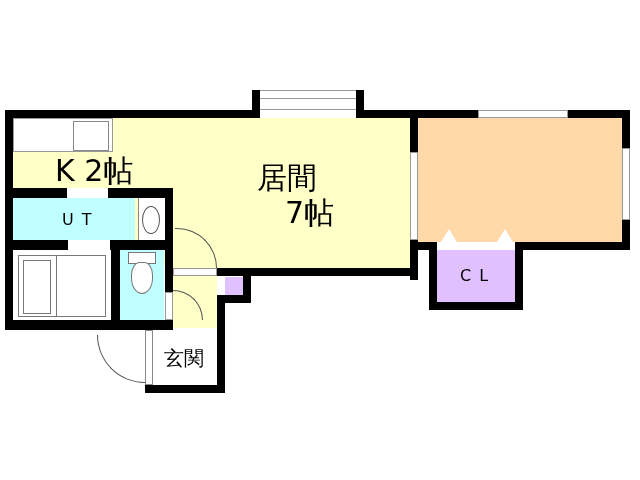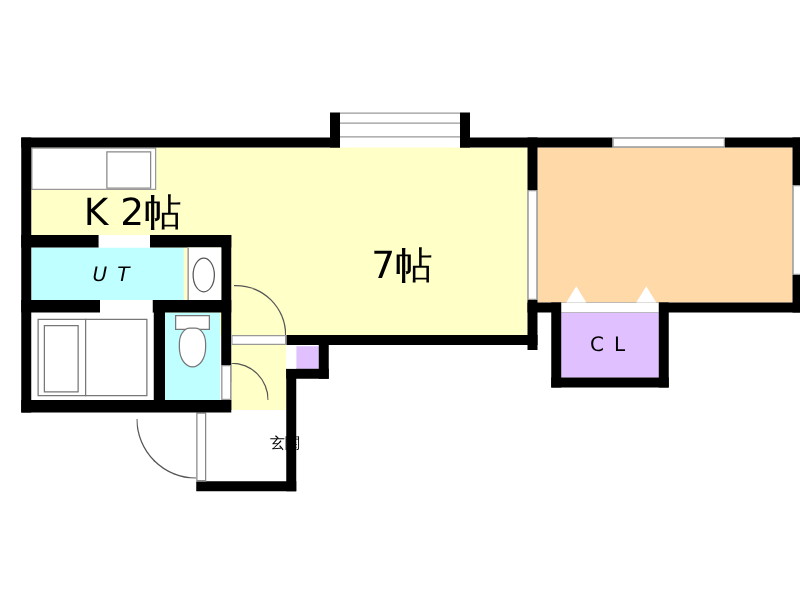--- a/index.html
+++ b/index.html
@@ -8,21 +8,21 @@
   .wall{background:#000;}
   .win{background:#fff;border:1px solid #999;}
   .lbl{position:absolute;color:#000;white-space:nowrap;line-height:1;}
   .big{font-size:30px;}
   .sm{font-size:16px;letter-spacing:8px;}
   .wm{position:absolute;color:rgba(255,255,255,0.55);font-size:28px;letter-spacing:10px;font-family:"DejaVu Sans",sans-serif;}
 </style>
 </head>
 <body>
 
-<div class="abs" style="left:12px;top:0;width:536px;height:480px;">
+<div class="abs" style="left:0;top:0;width:536px;height:480px;">
 
   <div class="abs" style="left:13px;top:118px;width:160px;height:70px;background:#FFFFC8;"></div>
   <div class="abs" style="left:112px;top:118px;width:298px;height:150px;background:#FFFFC8;"></div>
   <div class="abs" style="left:173px;top:268px;width:44px;height:60px;background:#FFFFC8;"></div>
   <div class="abs" style="left:418px;top:118px;width:204px;height:124px;background:#FFD9A8;"></div>
   <div class="abs" style="left:437px;top:250px;width:78px;height:52px;background:#E0C0FF;"></div>
   <div class="abs" style="left:13px;top:198px;width:122px;height:42px;background:#C0FFFF;"></div>
   <div class="abs" style="left:120px;top:250px;width:44px;height:70px;background:#C0FFFF;"></div>
   <div class="abs" style="left:13px;top:250px;width:98px;height:70px;background:#fff;"></div>
   <div class="abs" style="left:145px;top:330px;width:72px;height:55px;background:#fff;"></div>
@@ -79,17 +79,18 @@
 
   <div class="abs" style="left:128px;top:252px;width:28px;height:12px;background:#fff;border:1px solid #777;"></div>
   <div class="abs" style="left:131px;top:262px;width:22px;height:32px;background:#fff;border:1px solid #777;border-radius:40% 40% 50% 50%;"></div>
 
   <div class="abs" style="left:175px;top:228px;width:42px;height:40px;border-top:1px solid #555;border-right:1px solid #555;border-top-right-radius:42px;"></div>
   <div class="abs" style="left:173px;top:290px;width:30px;height:30px;border-top:1px solid #555;border-right:1px solid #555;border-top-right-radius:30px;"></div>
   <div class="abs" style="left:173px;top:268px;width:44px;height:8px;background:#fff;border:1px solid #999;"></div>
   <div class="abs" style="left:217px;top:277px;width:8px;height:18px;background:#fff;"></div>
 
   <div class="lbl big" style="left:55px;top:156px;">K 2帖</div>
+  <div class="lbl big" style="left:257px;top:163px;">居間</div>
   <div class="lbl big" style="left:257px;top:198px;margin-left:28px;">7帖</div>
   <div class="lbl sm" style="left:460px;top:268px;">CL</div>
-  <div class="lbl sm" style="left:62px;top:212px;font-style:italic;">UT</div>
-  <div class="lbl" style="left:164px;top:348px;font-size:12px;margin-left:40px;">玄関</div>
+  <div class="lbl sm" style="left:62px;top:212px;">UT</div>
+  <div class="lbl" style="left:164px;top:348px;font-size:20px;">玄関</div>
 </div>
 
 </body></html>

